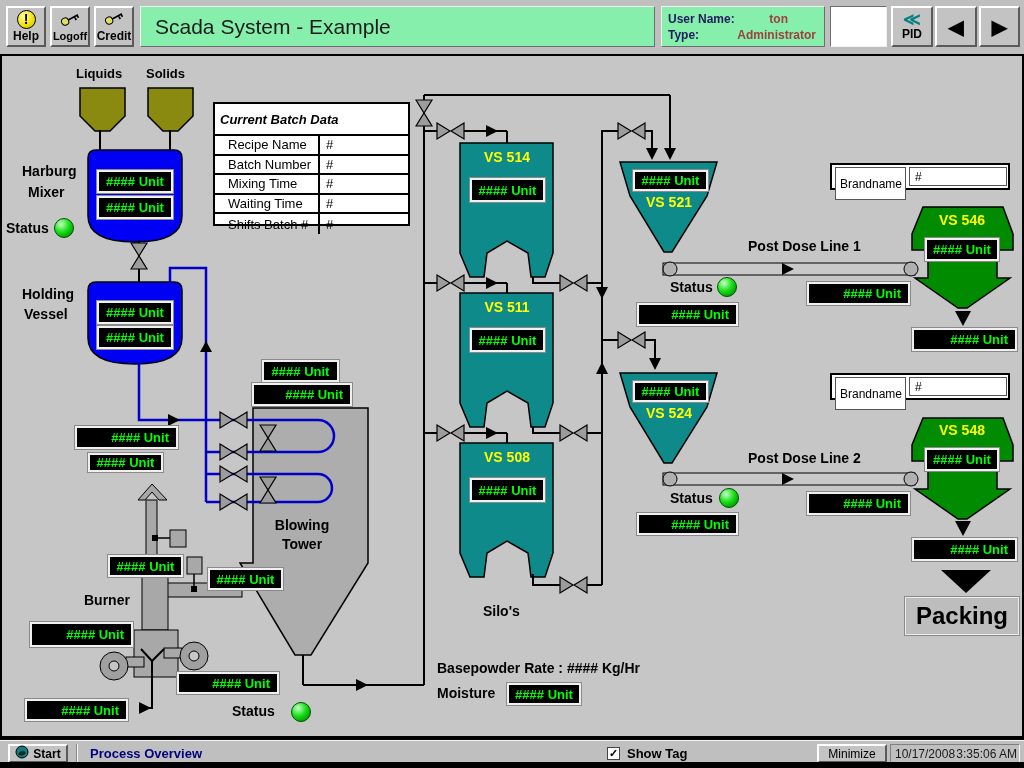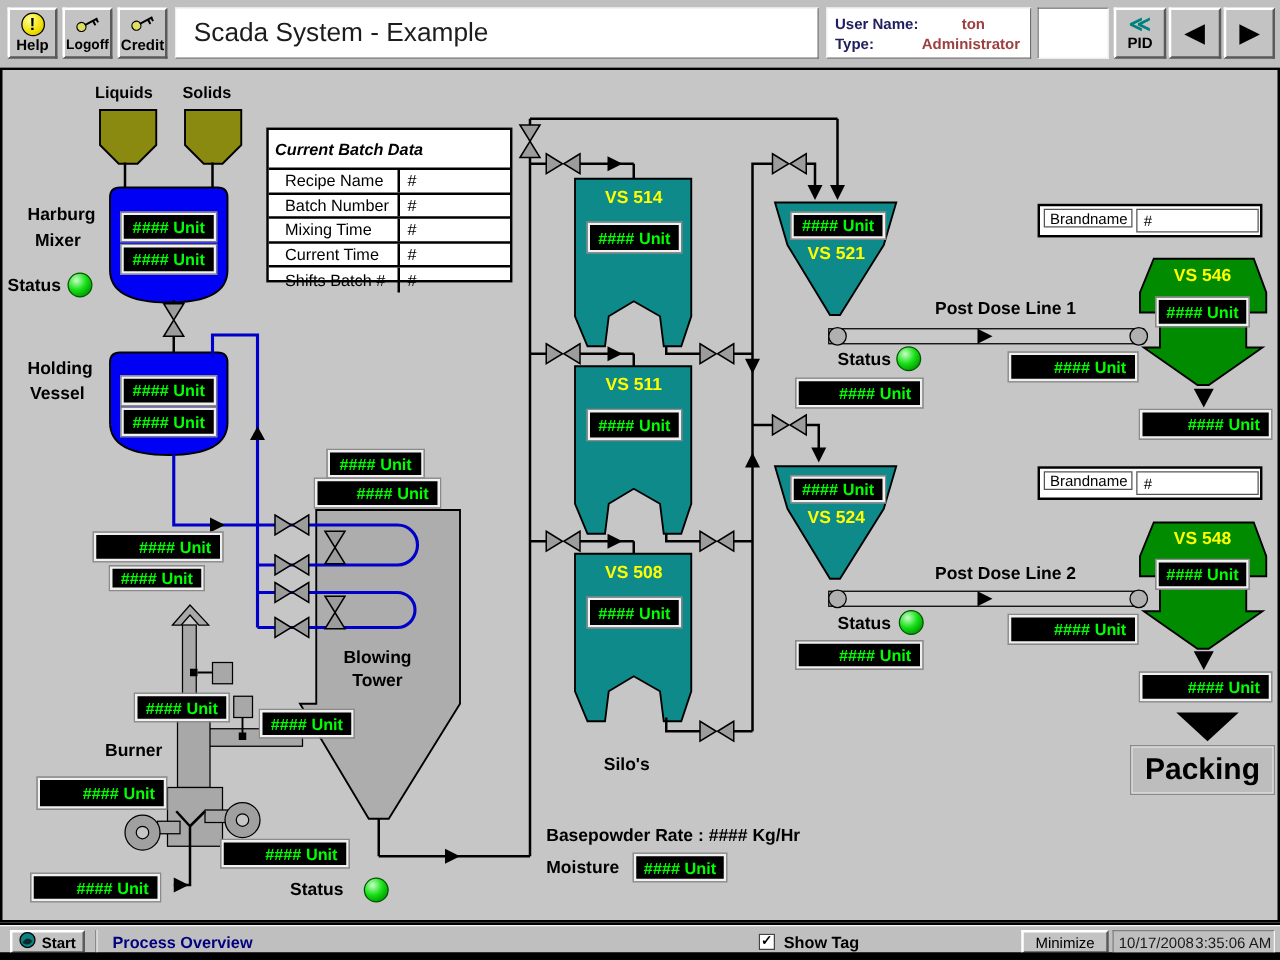--- a/index.html
+++ b/index.html
@@ -5,21 +5,21 @@
   * { margin:0; padding:0; box-sizing:border-box; }
   html,body { width:1024px; height:768px; overflow:hidden; background:#000;
     font-family:"Liberation Sans", sans-serif; }
 
   
   #toolbar { position:absolute; left:0; top:0; width:1024px; height:54px; background:#bfbfbf; z-index:10; }
   .tbtn { position:absolute; top:6px; height:41px; background:#c3c3c3;
     border:2px solid; border-color:#ffffff #5a5a5a #5a5a5a #ffffff;
     display:flex; flex-direction:column; align-items:center; justify-content:center;
     font-size:12px; font-weight:bold; color:#000; cursor:default; }
-  .panel3d { position:absolute; top:6px; height:41px; background:#ffffff;
+  .panel3d { position:absolute; top:6px; height:41px; background:#86efac;
     border:1px solid; border-color:#efefef #6e6e6e #6e6e6e #efefef; }
   #title-panel { left:140px; width:515px; display:flex; align-items:center; padding-left:14px;
     font-size:21px; color:#1c1c1c; }
   #user-panel { left:661px; width:164px; font-size:12px; font-weight:bold; padding:4px 8px 0 6px; }
   .urow { display:flex; justify-content:space-between; line-height:16px; }
   .ulab { color:#20205e; }
   .uval { color:#9c4040; }
   #blank-box { left:830px; width:57px; background:#fff; border-color:#6e6e6e #efefef #efefef #6e6e6e; }
   .navglyph { font-size:20px; line-height:20px; color:#000; }
   #pid-icon { color:#008080; font-size:17px; font-weight:bold; line-height:14px; }
@@ -47,21 +47,21 @@
     background:#fff; border:2px solid #000; z-index:3; font-size:13px; color:#000; }
   #batch-header { height:32px; border-bottom:2px solid #000; font-weight:bold; font-style:italic;
     display:flex; align-items:center; padding-left:5px; }
   .brow { height:19.6px; display:flex; border-bottom:2px solid #000; }
   .brow:last-child { border-bottom:none; }
   .bcell-l { width:105px; border-right:2px solid #000; display:flex; align-items:center; padding-left:13px; }
   .bcell-v { flex:1; display:flex; align-items:center; padding-left:6px; }
 
   
   .brandbox { position:absolute; width:180px; height:27px; background:#fff; border:2px solid #000; z-index:3; }
-  .brand-l { position:absolute; left:3px; top:2px; width:71px; height:15px; border:1px solid #555;
+  .brand-l { position:absolute; left:3px; top:2px; width:71px; height:33px; border:1px solid #555;
     font-size:12px; display:flex; align-items:center; padding-left:4px; color:#000; background:#fff; }
   .brand-v { position:absolute; left:77px; top:2px; width:98px; height:19px; border:1px solid #555;
     font-size:12px; display:flex; align-items:center; padding-left:5px; color:#000; background:#fff; }
 
   #packing-tile { position:absolute; left:905px; top:597px; width:114px; height:38px; z-index:3;
     background:#bdbdbd; border:1px solid #ececec; outline:1px solid #8a8a8a;
     display:flex; align-items:center; justify-content:center;
     font-size:24px; font-weight:bold; color:#000; }
 
   
@@ -362,21 +362,21 @@
   </div>
   <div class="brow">
     <div class="bcell-l">Batch Number</div>
     <div class="bcell-v">#</div>
   </div>
   <div class="brow">
     <div class="bcell-l">Mixing Time</div>
     <div class="bcell-v">#</div>
   </div>
   <div class="brow">
-    <div class="bcell-l">Current Time</div>
+    <div class="bcell-l">Waiting Time</div>
     <div class="bcell-v">#</div>
   </div>
   <div class="brow">
     <div class="bcell-l">Shifts Batch #</div>
     <div class="bcell-v">#</div>
   </div>
 </div>
 
 <div class="brandbox" style="left:830px;top:163px;">
   <div class="brand-l">Brandname</div>

